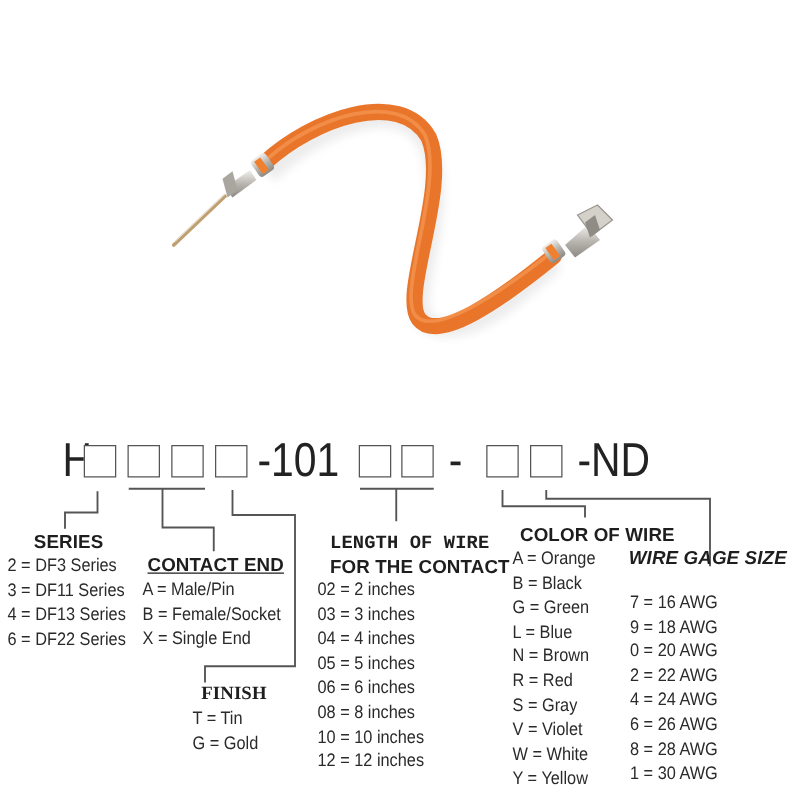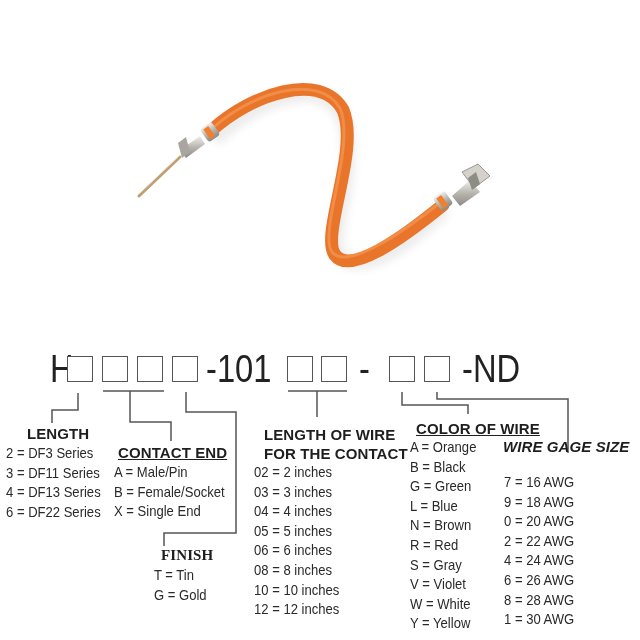--- a/index.html
+++ b/index.html
@@ -79,21 +79,21 @@
     <polyline points="130,391 130,422 171,422 171,441"></polyline>
     <polyline points="186,392 186,412 236,412 236,533 164,533 164,546"></polyline>
     <line x1="288" y1="391" x2="347" y2="391"></line>
     <line x1="317" y1="391" x2="317" y2="417"></line>
     <polyline points="402,392 402,405 468,405 468,414"></polyline>
     <polyline points="437,392 437,399 568,399 568,453"></polyline>
   </g>
 </svg>
 
 <div>
-  <div class="heading" style="left:27px; top:425px;">LENGTH</div>
+  <div class="heading" style="left:27px; top:425px;">SERIES</div>
   <div class="list" style="left:6px; top:444px;">
     <div>2 = DF3 Series</div>
     <div>3 = DF11 Series</div>
     <div>4 = DF13 Series</div>
     <div>6 = DF22 Series</div>
   </div>
 </div>
 
 <div>
   <div class="heading" style="left:118px; top:444px;text-decoration:underline;">CONTACT END</div>
@@ -106,36 +106,36 @@
 
 <div>
   <div class="heading" style="left:161px; top:547px;font-family:Liberation Serif, serif;">FINISH</div>
   <div class="list" style="left:154px; top:566px;">
     <div>T = Tin</div>
     <div>G = Gold</div>
   </div>
 </div>
 
 <div>
-  <div class="heading" style="left:264px; top:426px;">LENGTH OF WIRE</div>
+  <div class="heading" style="left:264px; top:426px;font-family:Liberation Mono, monospace;">LENGTH OF WIRE</div>
   <div class="heading" style="left:264px; top:445px;">FOR THE CONTACT</div>
   <div class="list" style="left:254px; top:463px;">
     <div>02 = 2 inches</div>
     <div>03 = 3 inches</div>
     <div>04 = 4 inches</div>
     <div>05 = 5 inches</div>
     <div>06 = 6 inches</div>
     <div>08 = 8 inches</div>
     <div>10 = 10 inches</div>
     <div>12 = 12 inches</div>
   </div>
 </div>
 
 <div>
-  <div class="heading" style="left:416px; top:420px;text-decoration:underline;">COLOR OF WIRE</div>
+  <div class="heading" style="left:416px; top:420px;">COLOR OF WIRE</div>
   <div class="list" style="left:410px; top:438px;">
     <div>A = Orange</div>
     <div>B = Black</div>
     <div>G = Green</div>
     <div>L = Blue</div>
     <div>N = Brown</div>
     <div>R = Red</div>
     <div>S = Gray</div>
     <div>V = Violet</div>
     <div>W = White</div>

